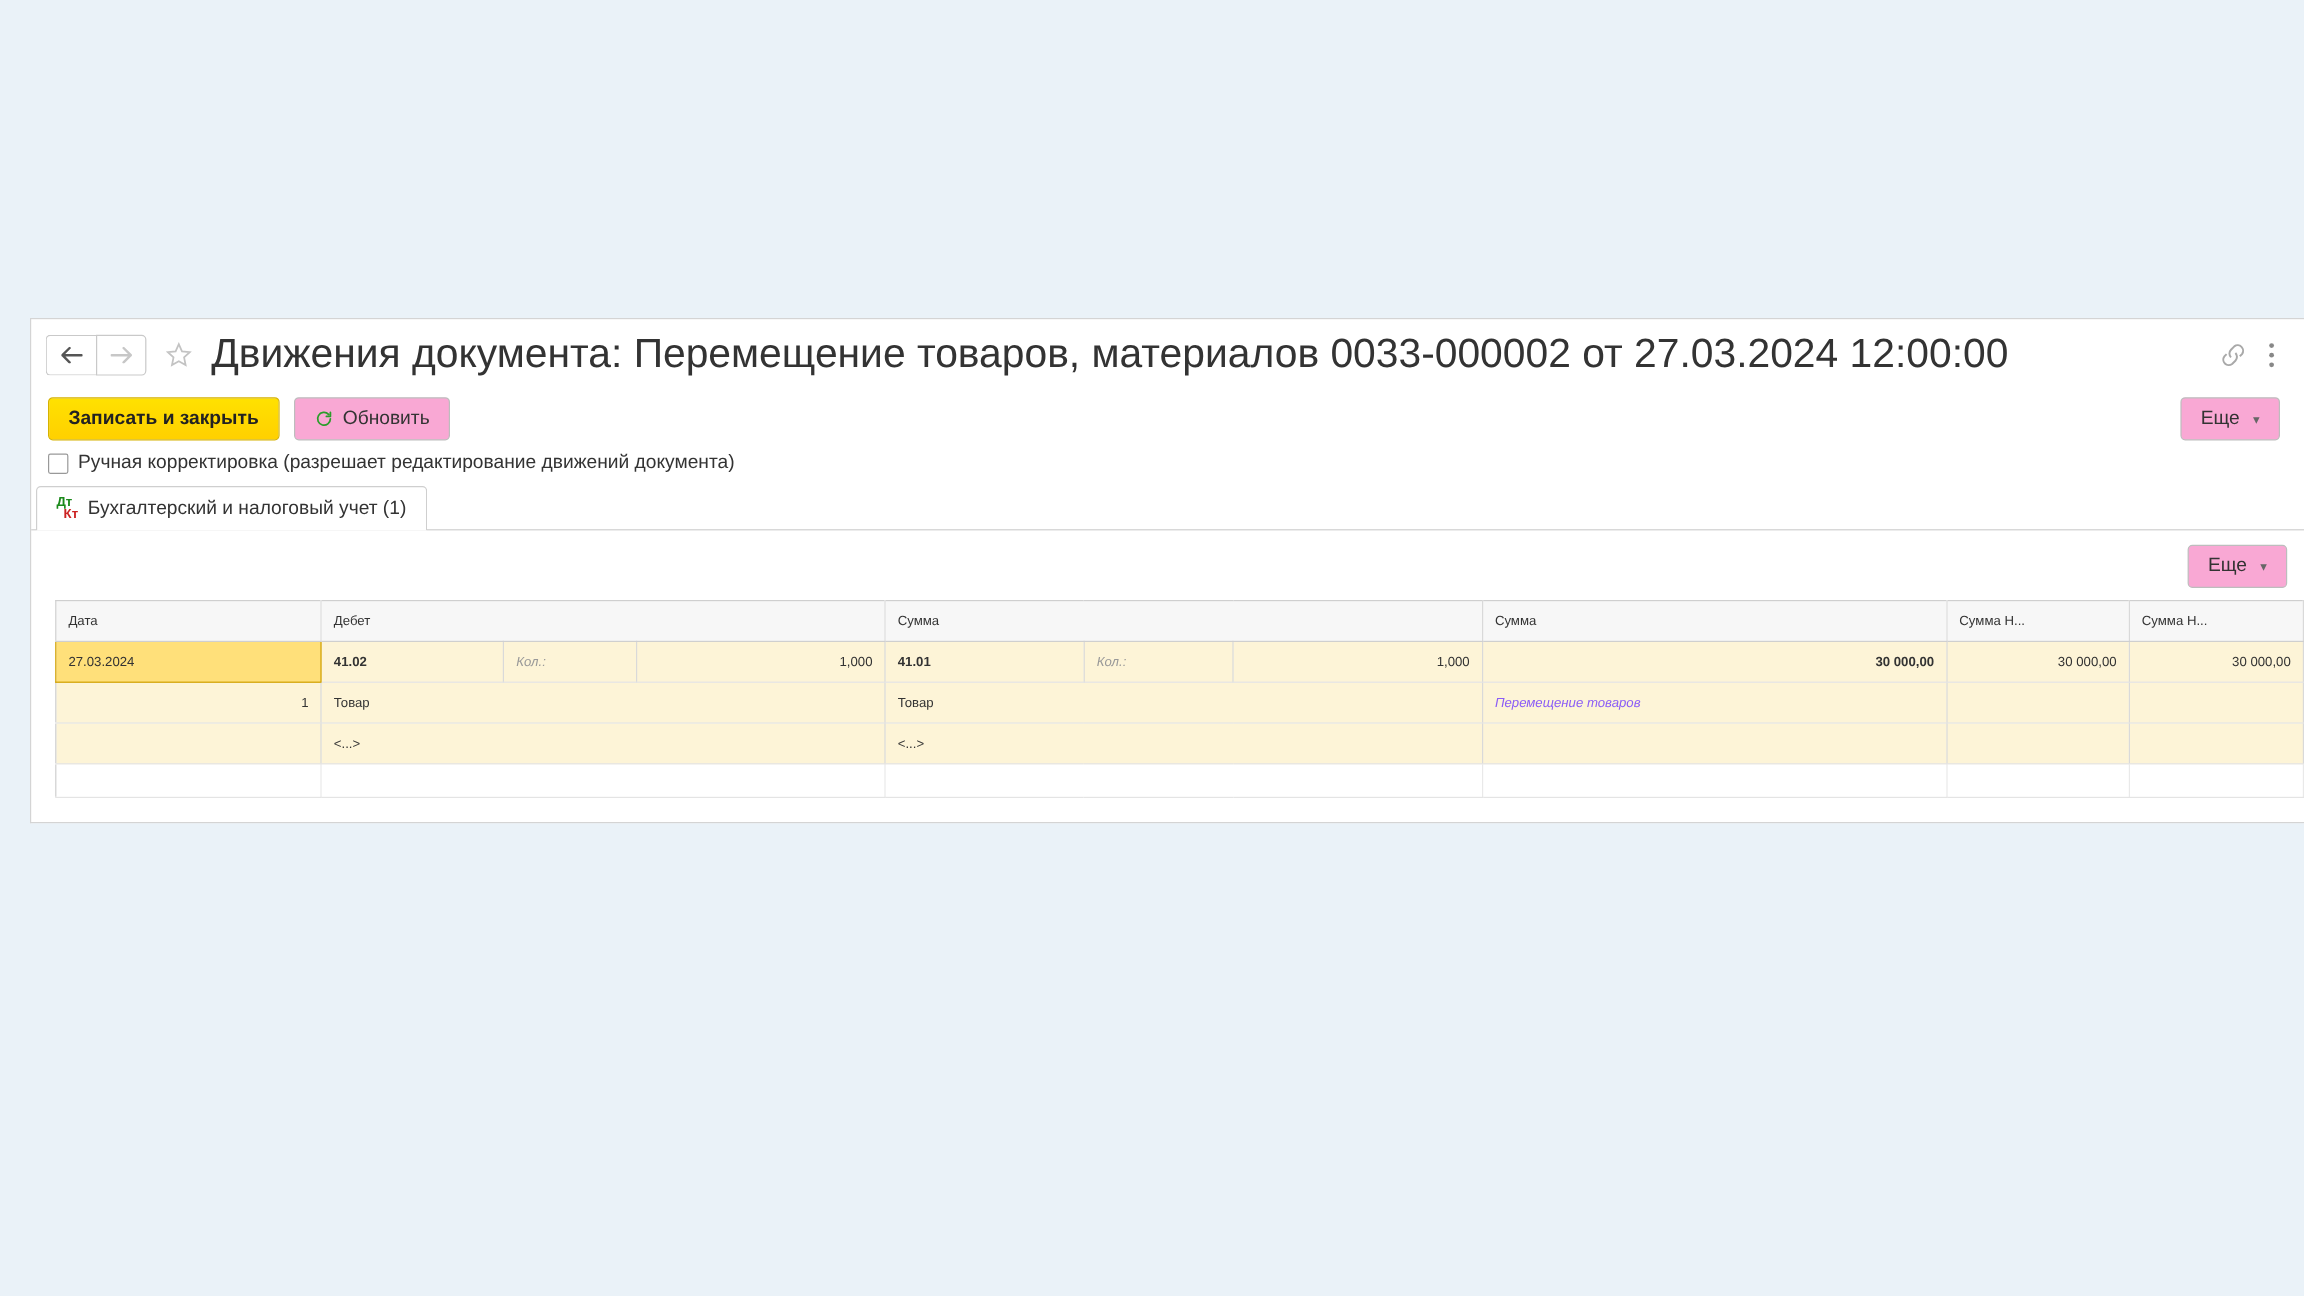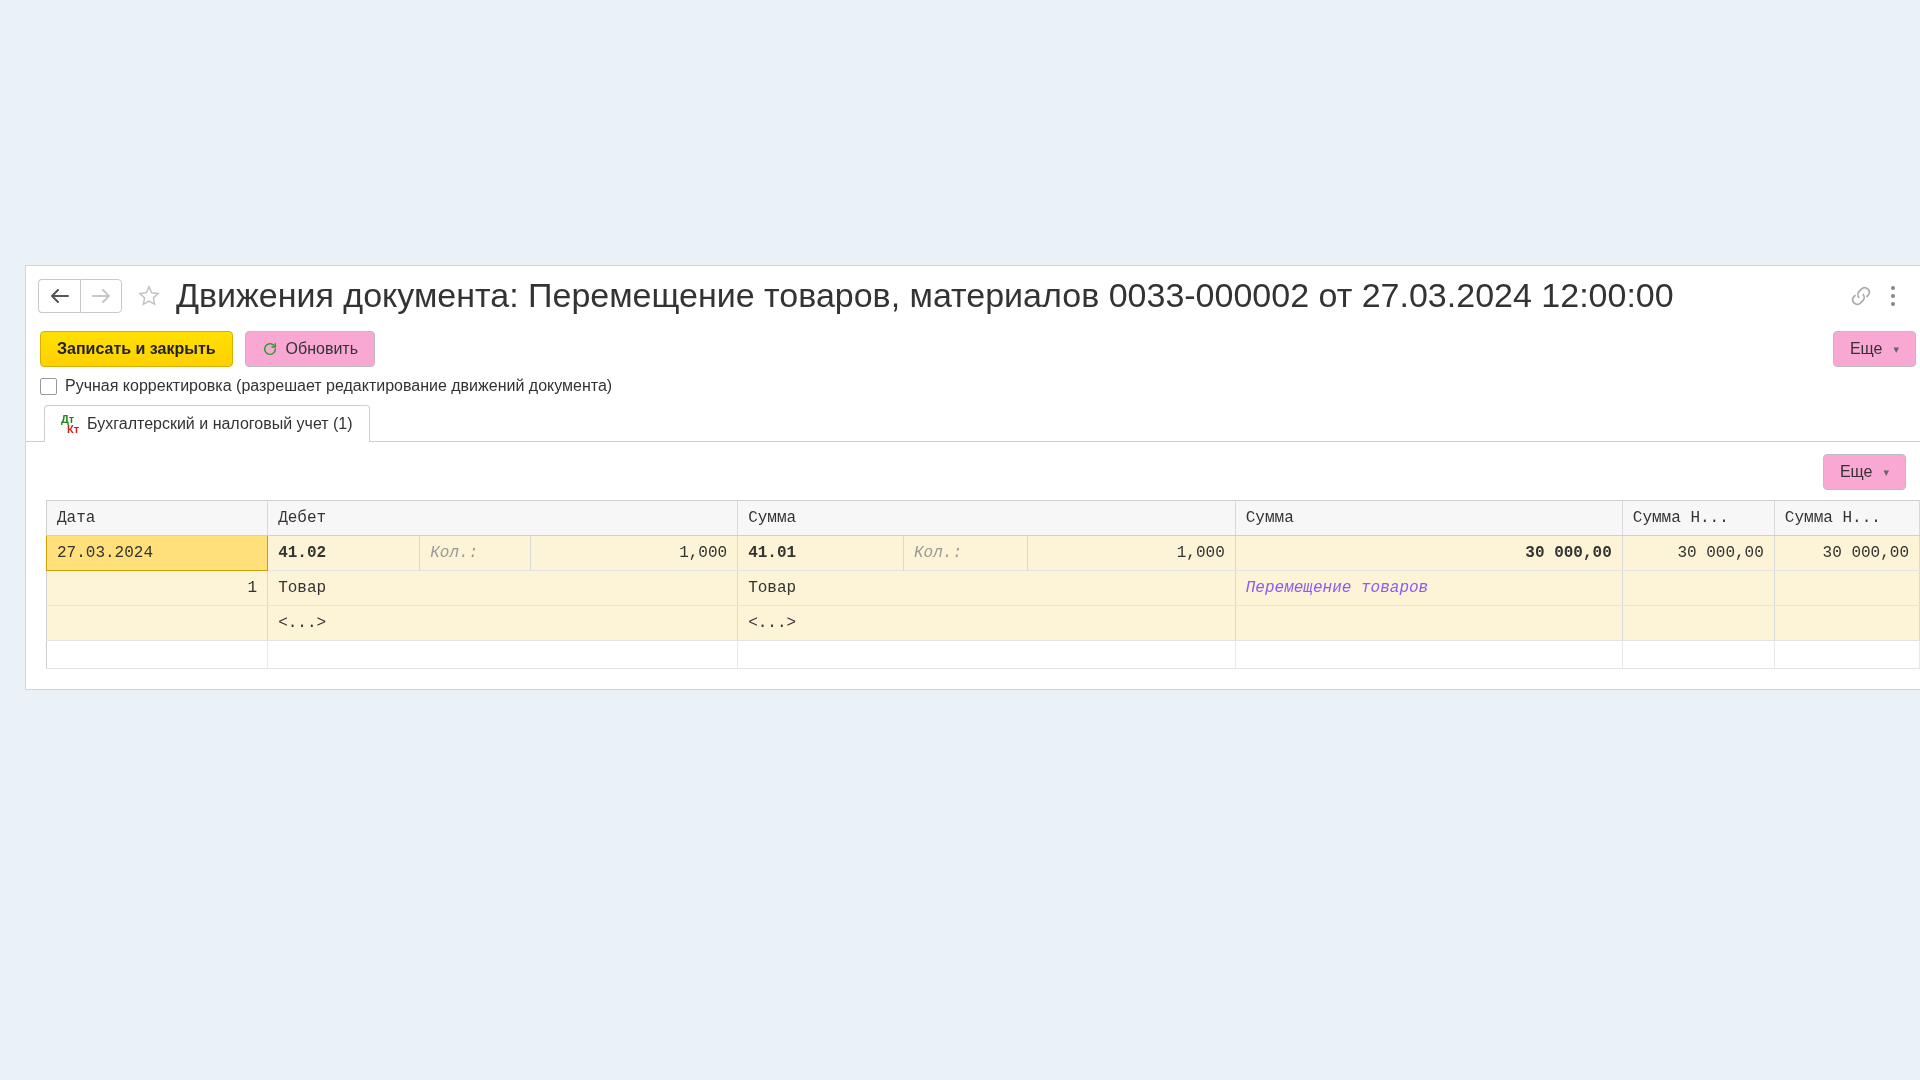--- a/index.html
+++ b/index.html
@@ -60,21 +60,21 @@
       gap: 18px;
       padding-right: 10px;
     }
     .link-icon, .dots-icon {
       color: #a9a9a9;
       cursor: pointer;
     }
     .toolbar {
       display: flex;
       align-items: center;
-      padding: 4px 4px 10px 14px;
+      padding: 4px 20px 10px 14px;
       gap: 12px;
     }
     .btn {
       border: 1px solid #bdbdbd;
       border-radius: 4px;
       padding: 8px 16px;
       background: #f9a8d4;
       font-size: 16px;
       cursor: pointer;
       display: flex;
@@ -105,21 +105,21 @@
     }
     .chk {
       width: 17px; height: 17px;
       border: 1px solid #999;
       background: #fff;
       border-radius: 2px;
     }
     .tabs {
       display: flex;
       border-bottom: 1px solid #cfcfcf;
-      padding-left: 18px;
+      padding-left: 4px;
     }
     .tab {
       border: 1px solid #cfcfcf;
       border-bottom: none;
       border-radius: 4px 4px 0 0;
       padding: 8px 16px;
       background: #fff;
       font-size: 16px;
       display: flex;
       align-items: center;
@@ -149,24 +149,23 @@
       border-right: none;
       width: 100%;
       table-layout: fixed;
       border-collapse: collapse;
     }
     .grid th, .grid td {
       border-right: 1px solid #d9d9d9;
       border-bottom: 1px solid #e4e4e4;
       padding: 8px 10px;
       text-align: left;
-      font-size: 16px;
+      font-size: 11px;
       vertical-align: middle;
       height: 34px;
-      font-family: Liberation Mono, monospace;
     }
     .grid th {
       background: #f7f7f7;
       font-weight: normal;
       color: #333;
       border-bottom: 1px solid #cfcfcf;
       white-space: nowrap;
       overflow: hidden;
       text-overflow: ellipsis;
     }

